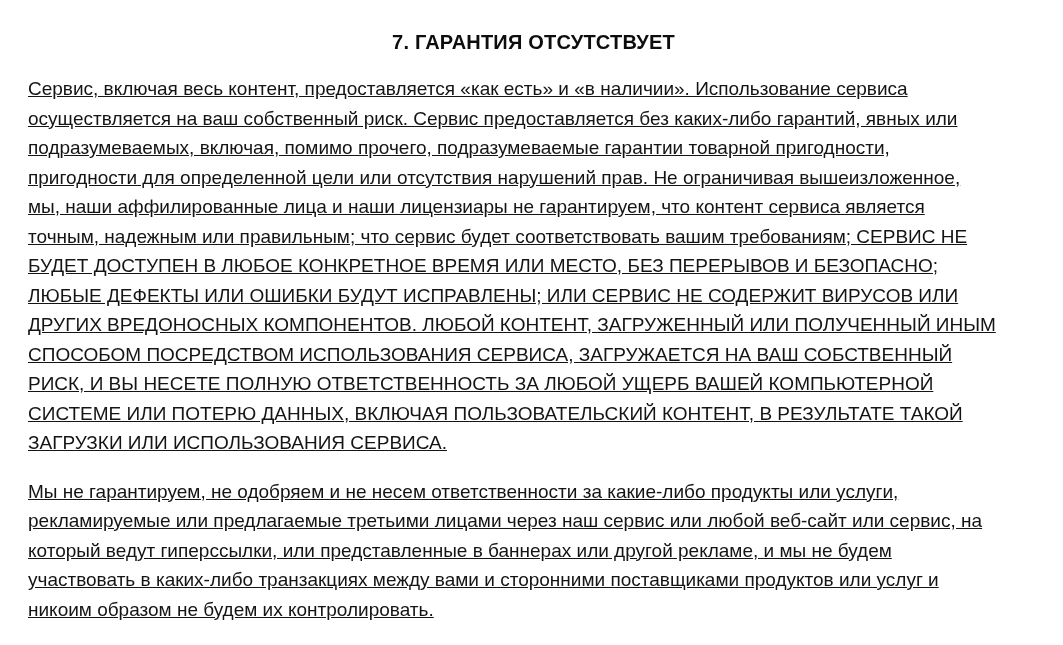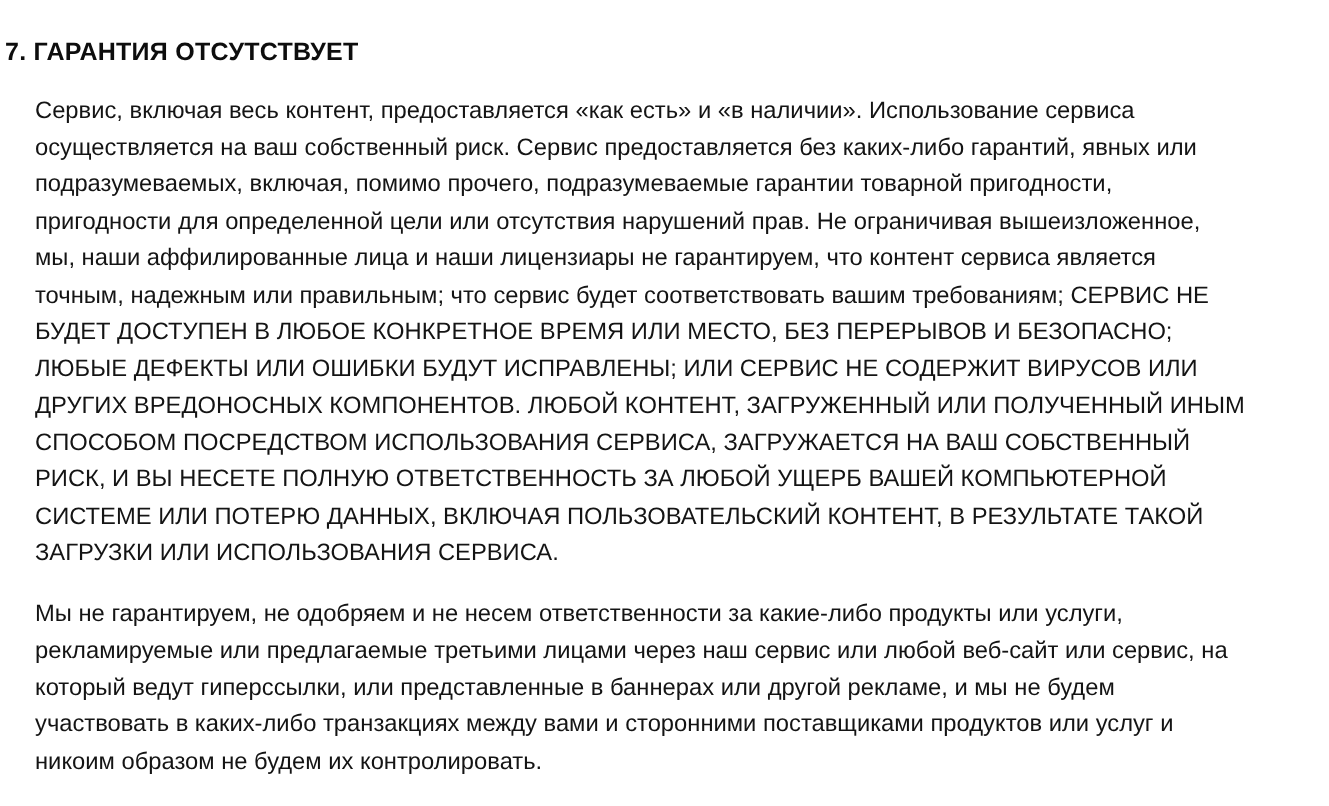--- a/index.html
+++ b/index.html
@@ -18,28 +18,30 @@
     padding: 30px 0 0 4px;
   }
   .section-heading {
     margin: 0 0 20px 0;
     font-size: 20px;
     line-height: 24px;
     font-weight: 700;
     color: #0d0d0d;
     letter-spacing: 0.2px;
     white-space: pre;
+    text-align: center;
   }
   .para {
     margin: 0 0 19px 24px;
     font-size: 19px;
     line-height: 29.5px;
     font-weight: 400;
     white-space: pre;
     color: #141414;
+    text-decoration: underline;
   }
 </style>
 </head>
 <body>
 
 <div class="doc">
   <h2 class="section-heading">7. ГАРАНТИЯ ОТСУТСТВУЕТ</h2>
 
   <div class="para">Сервис, включая весь контент, предоставляется «как есть» и «в наличии». Использование сервиса
 осуществляется на ваш собственный риск. Сервис предоставляется без каких-либо гарантий, явных или

